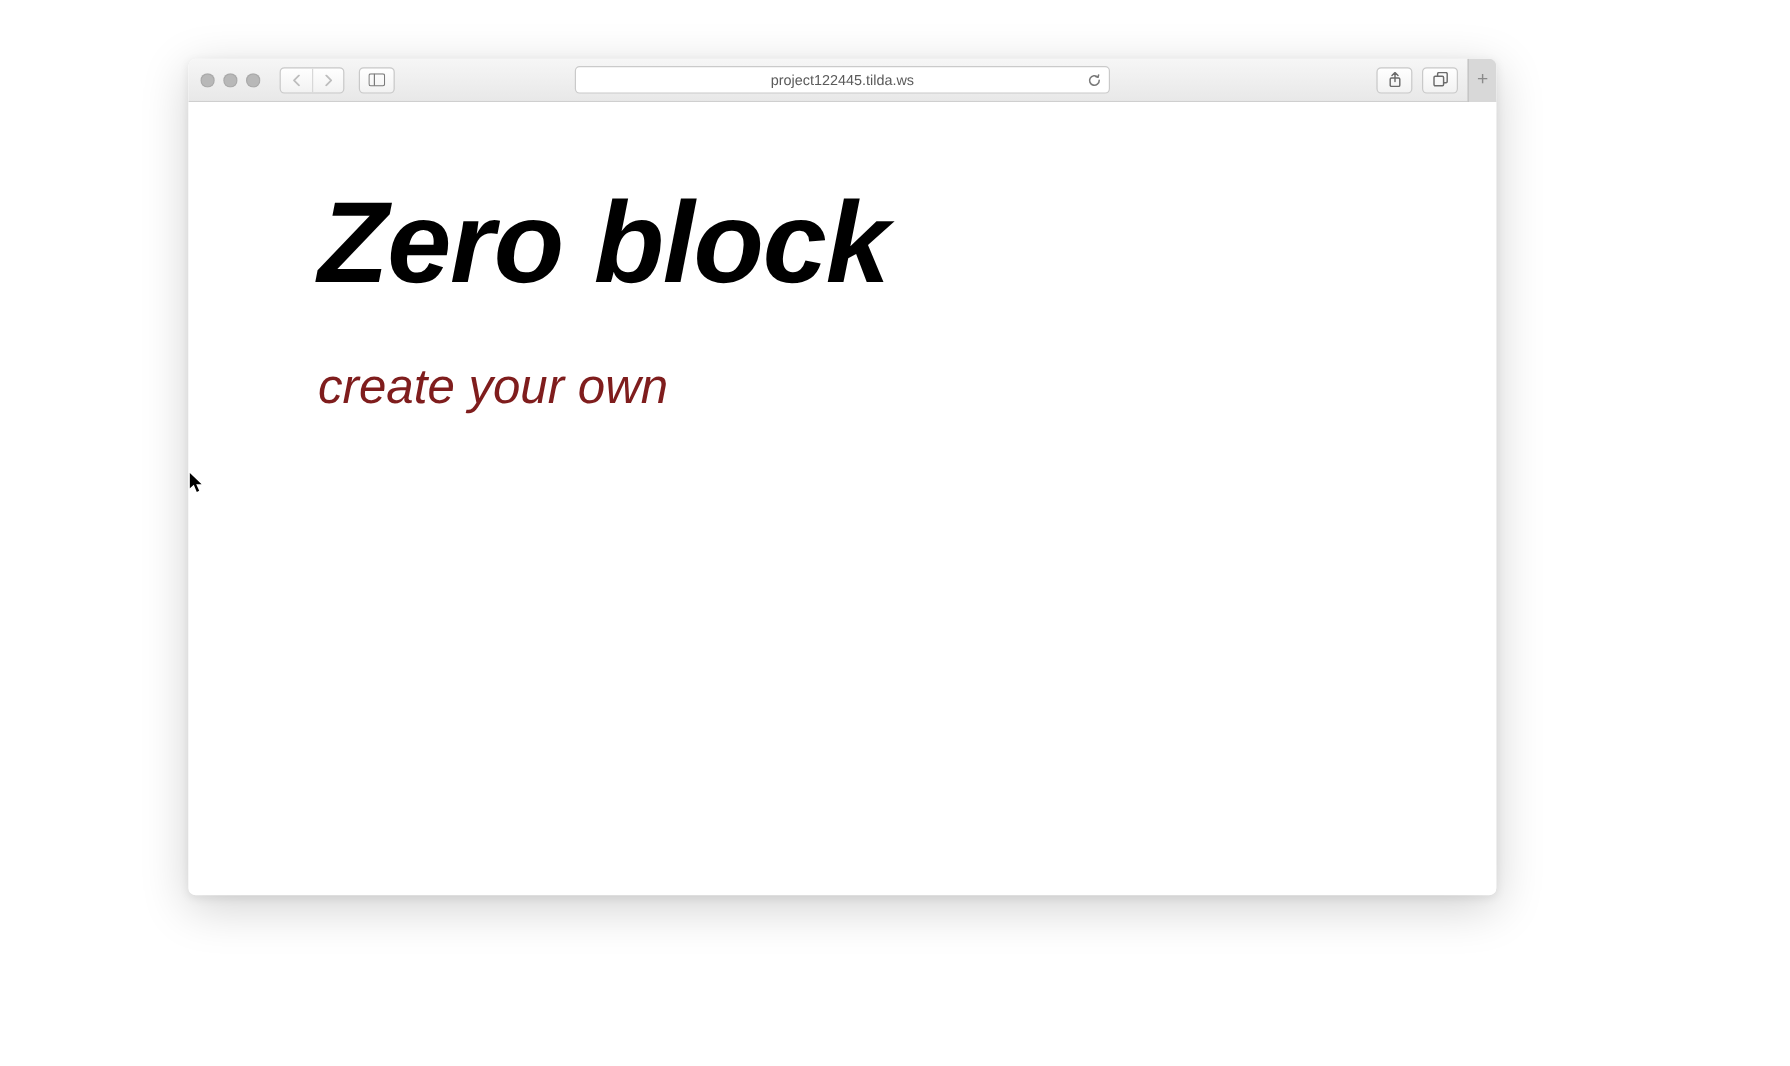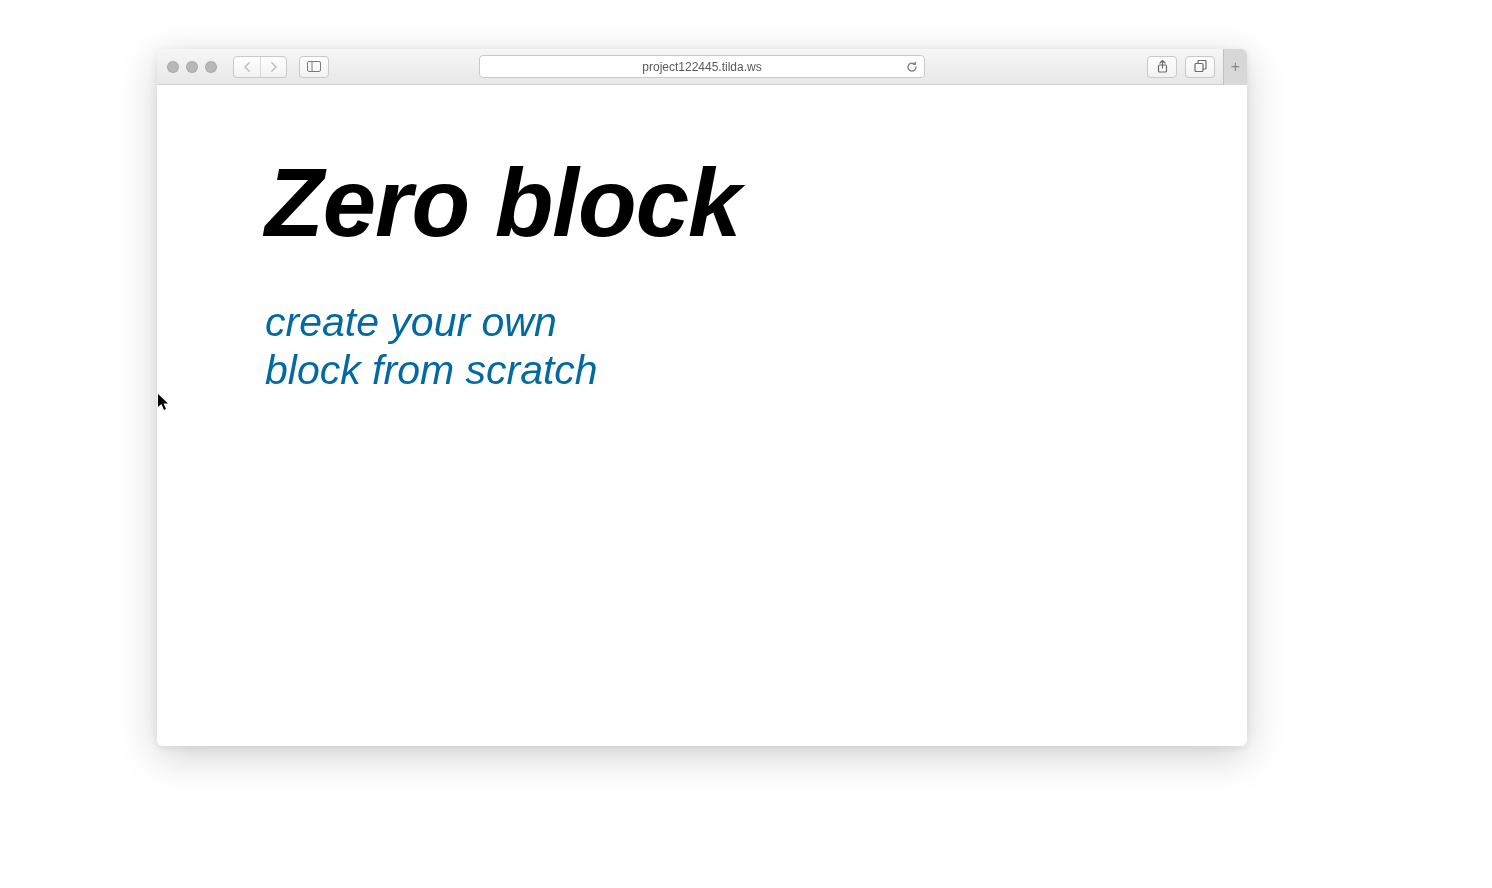--- a/index.html
+++ b/index.html
@@ -181,21 +181,21 @@
       letter-spacing: -1px;
       color: #000000;
       line-height: 1.05;
       margin-bottom: 44px;
     }
     
     .page-subtitle {
       font-family: Arial, "Helvetica Neue", sans-serif;
       font-size: 41px;
       font-weight: 400;
-      color: #0369a1;
+      color: #7f1d1d;
       line-height: 1.18;
     }
     
     .cursor {
       position: absolute;
       left: 158px;
       top: 394px;
       width: 12px;
       height: 18px;
       pointer-events: none;
@@ -267,21 +267,20 @@
       </div>
     </div>
 
   </div>
 
   <div class="viewport">
     <div class="content">
       <h1 class="page-title">Zero block</h1>
       <p class="page-subtitle">
         <span>create your own</span><br>
-        <span>block from scratch</span>
       </p>
     </div>
   </div>
 
 </div>
 
 <div class="cursor">
   <svg viewBox="0 0 12 18">
     <path d="M0 0 L0 13 L3.5 10 L6 16 L8 15 L5.5 9.5 L10 9.5 Z" fill="#000000"></path>
   </svg>

